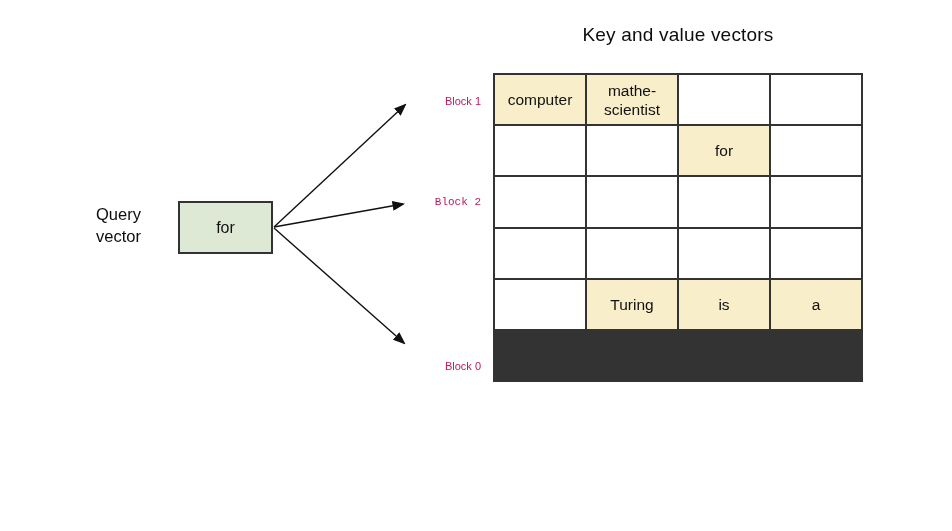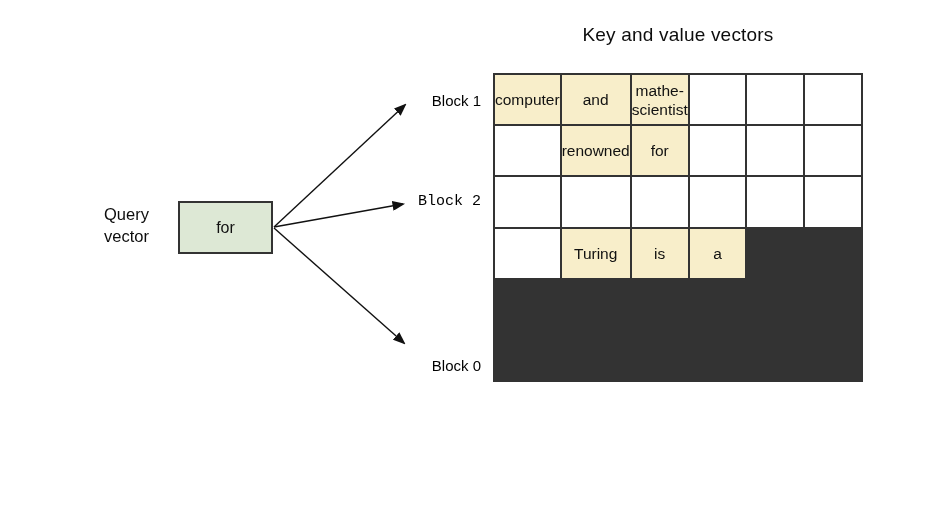--- a/index.html
+++ b/index.html
@@ -21,21 +21,21 @@
     left: 493px;
     top: 24px;
     width: 370px;
     text-align: center;
     font-size: 19px;
     letter-spacing: 0.2px;
     color: #0d0d0d;
   }
   .query-label {
     position: absolute;
-    left: 104px;
+    left: 96px;
     top: 203px;
     font-size: 16.5px;
     line-height: 22px;
     white-space: pre-line;
     color: #0d0d0d;
   }
   .query-box {
     position: absolute;
     left: 178px;
     top: 201px;
@@ -53,36 +53,36 @@
     position: absolute;
     left: 0;
     top: 0;
     pointer-events: none;
   }
   .block-label {
     position: absolute;
     left: 381px;
     width: 100px;
     text-align: right;
-    font-size: 15px;
+    font-size: 11px;
     line-height: 20px;
-    color: #000000;
+    color: #be185d;
   }
   .block-label.b1 { top: 91px; }
   .block-label.b2 { top: 192px; font-family: Liberation Mono, monospace; }
   .block-label.b0 { top: 356px; }
   .kv-table {
     position: absolute;
     left: 493px;
     top: 73px;
     width: 370px;
     height: 309px;
     box-sizing: border-box;
     display: grid;
-    grid-template-columns: repeat(6, 1fr);
+    grid-template-columns: repeat(4, 1fr);
     grid-template-rows: repeat(6, 1fr);
     background: var(--border, #333);
     border: 2px solid var(--border, #333);
     gap: 2px;
   }
   .cell {
     background: #ffffff;
     display: flex;
     align-items: center;
     justify-content: center;
@@ -119,30 +119,28 @@
     <line x1="274" y1="227" x2="403" y2="204" stroke="#111111" stroke-width="1.4" marker-end="url(#ah)"></line>
     <line x1="274" y1="228" x2="404" y2="343" stroke="#111111" stroke-width="1.4" marker-end="url(#ah)"></line>
   </svg>
 
   <div class="block-label b1">Block 1</div>
   <div class="block-label b2">Block 2</div>
   <div class="block-label b0">Block 0</div>
 
   <div class="kv-table">
     <div class="cell" data-filled="true">computer</div>
-    <div class="cell" data-filled="true">and</div>
     <div class="cell" data-filled="true">mathe-
 scientist</div>
 
     <div class="cell" data-filled="false"></div>
     <div class="cell" data-filled="false"></div>
     <div class="cell" data-filled="false"></div>
     <div class="cell" data-filled="false"></div>
 
-    <div class="cell" data-filled="true">renowned</div>
     <div class="cell" data-filled="true">for</div>
     <div class="cell" data-filled="false"></div>
     <div class="cell" data-filled="false"></div>
 
     <div class="cell" data-filled="false"></div>
     <div class="cell" data-filled="false"></div>
     <div class="cell" data-filled="false"></div>
     <div class="cell" data-filled="false"></div>
 
     <div class="cell" data-filled="false"></div>

